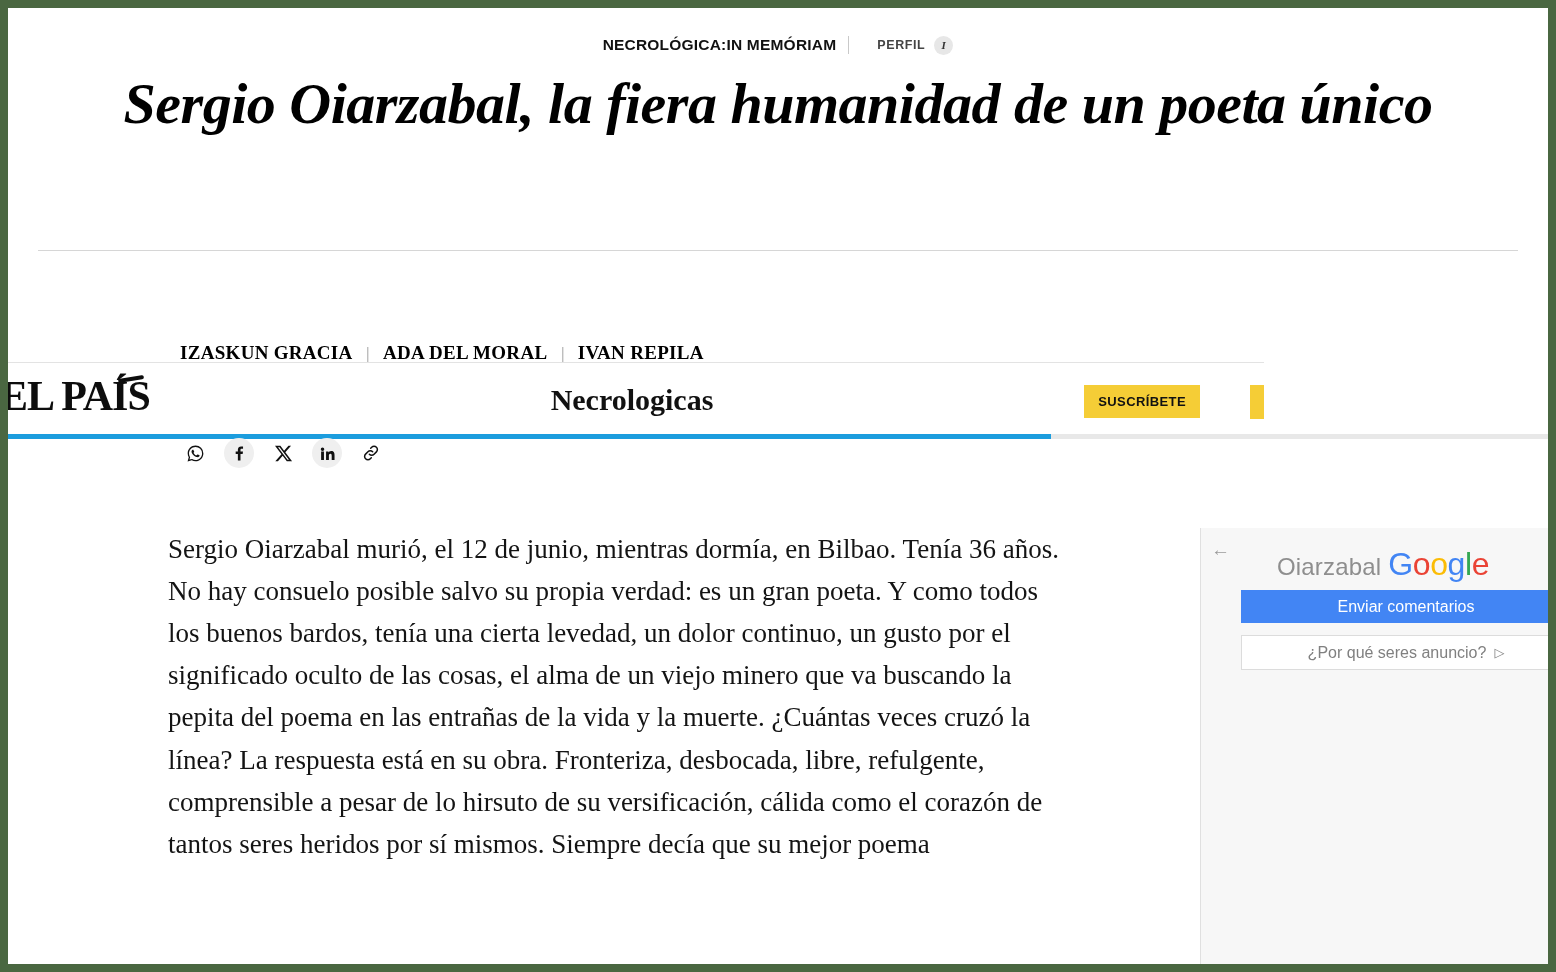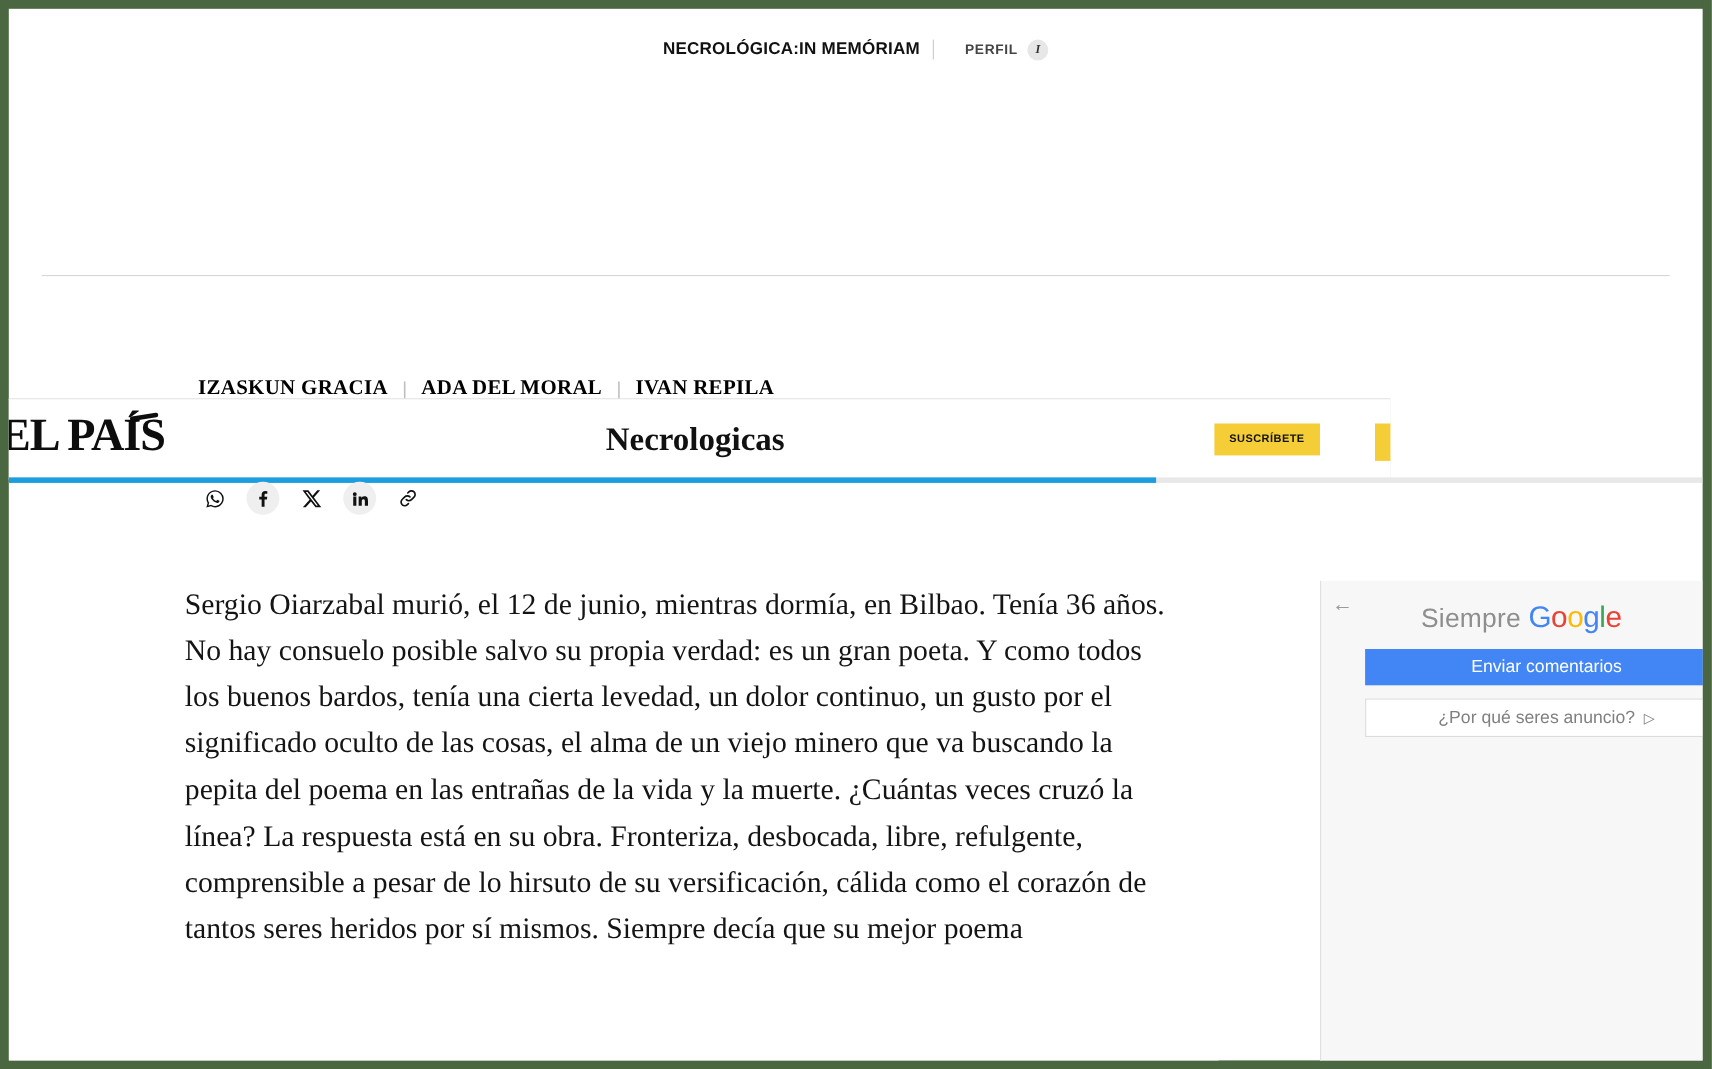--- a/index.html
+++ b/index.html
@@ -162,21 +162,21 @@
     color: #111;
   }
   .subscribe-btn {
     position: absolute;
     right: 64px;
     top: 22px;
     background: #f5cd36;
     color: #111;
     font-family: "Liberation Sans", sans-serif;
     font-weight: 700;
-    font-size: 10px;
+    font-size: 13px;
     letter-spacing: 0.4px;
     padding: 9px 14px;
     border: none;
     cursor: pointer;
     text-transform: uppercase;
   }
   .subscribe-edge {
     position: absolute;
     right: 0px;
     top: 22px;
@@ -269,21 +269,21 @@
     position: absolute;
     left: 0; right: 0;
     top: 18px;
     text-align: center;
     font-family: "Liberation Sans", sans-serif;
     font-size: 24px;
     color: #8e8e8e;
     letter-spacing: 0.2px;
   }
   .ad-header .g-word {
-    font-size: 27px;
+    font-size: 32px;
     color: #6b6b6b;
     letter-spacing: -0.4px;
   }
   .ad-header .g-word .b { color: #4285f4; }
   .ad-header .g-word .r { color: #ea4335; }
   .ad-header .g-word .y { color: #fbbc05; }
   .ad-header .g-word .g { color: #34a853; }
   .ad-feedback-btn {
     position: absolute;
     left: 40px;
@@ -334,20 +334,21 @@
 
 <div class="page">
 
   <div class="kicker-row">
     <span class="kicker">NECROLÓGICA:IN MEMÓRIAM</span>
     <span class="perfil">
       <span>PERFIL</span><span class="info-badge">i</span>
     </span>
   </div>
 
+  <h1 class="headline">Sergio Oiarzabal, la fiera humanidad de un poeta único</h1>
 
   <div class="hr-thin"></div>
 
   <div class="byline">
     <a href="#">IZASKUN GRACIA</a>
     <span class="sep">|</span>
     <a href="#">ADA DEL MORAL</a>
     <span class="sep">|</span>
     <a href="#">IVAN REPILA</a>
   </div>
@@ -393,21 +394,21 @@
       <svg width="20" height="20" viewBox="0 0 24 24" fill="none" stroke="currentColor" stroke-width="1.8" stroke-linecap="round">
           <path d="M10 13.5a4 4 0 0 0 5.66 0l2.83-2.83a4 4 0 1 0-5.66-5.66l-1.2 1.2"></path>
           <path d="M14 10.5a4 4 0 0 0-5.66 0l-2.83 2.83a4 4 0 1 0 5.66 5.66l1.2-1.2"></path>
         </svg>
     </div>
   </div>
 
   <div class="ad-panel">
     <div class="ad-back-arrow">←</div>
     <div class="ad-header">
-      <span>Siempre </span><span class="g-word"><span class="b">G</span><span class="r">o</span><span class="y">o</span><span class="b">g</span><span class="g">l</span><span class="r">e</span></span>
+      <span>Oiarzabal </span><span class="g-word"><span class="b">G</span><span class="r">o</span><span class="y">o</span><span class="b">g</span><span class="g">l</span><span class="r">e</span></span>
     </div>
     <button class="ad-feedback-btn">Enviar comentarios</button>
     <div class="ad-why-btn">
       <span>¿Por qué seres anuncio?</span>
       <span class="tri">▷</span>
     </div>
   </div>
 
 </div>
 

